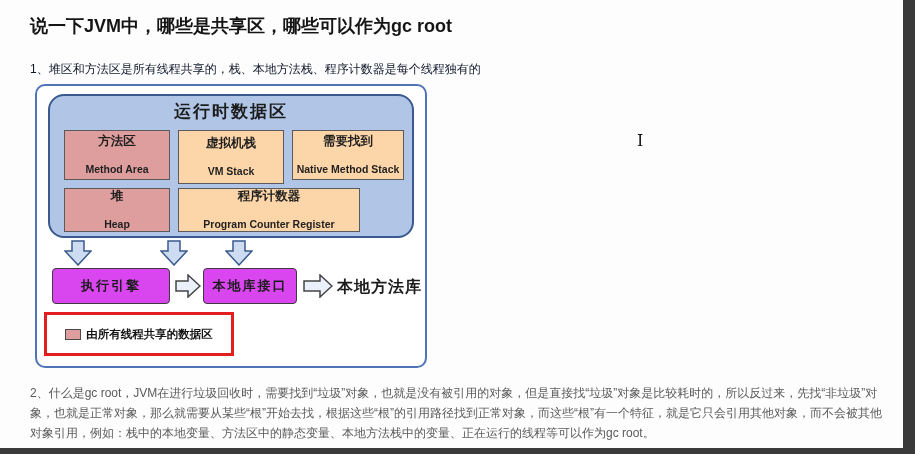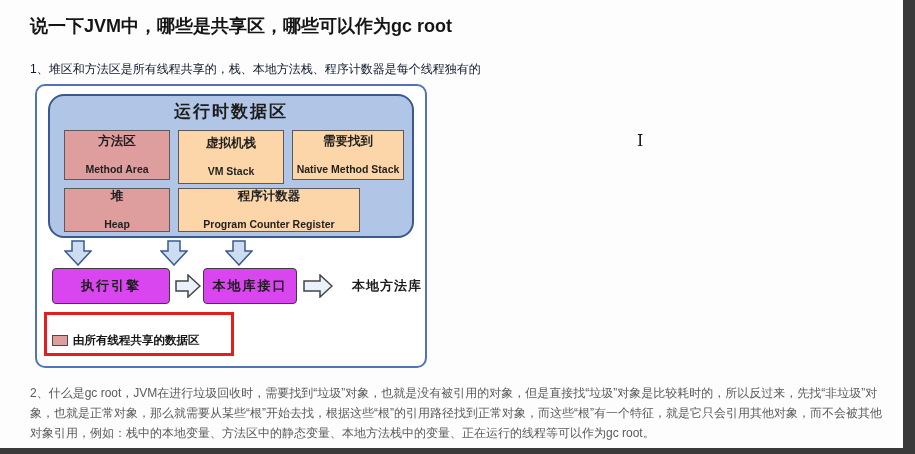--- a/index.html
+++ b/index.html
@@ -75,32 +75,32 @@
     border: 1.5px solid #3c3c3c; border-radius: 4px;
     display: flex; align-items: center; justify-content: center;
     font-size: 13px; font-weight: bold; color: #1c1c1c;
     letter-spacing: 2px;
   }
   .engine-box    { left: 15px;  width: 118px; }
   .interface-box { left: 166px; width: 94px; }
   .right-arrow   { position: absolute; top: 188px; }
   .ra1 { left: 138px; }  .ra2 { left: 266px; }
   .native-lib-label {
-    position: absolute; left: 315px; top: 191px;
-    font-size: 13px; font-weight: bold; color: #1c1c1c;
+    position: absolute; left: 300px; top: 191px;
+    font-size: 16px; font-weight: bold; color: #1c1c1c;
     letter-spacing: 1px;
   }
 
   .legend {
     position: absolute; left: 7px; top: 226px;
     width: 190px; height: 44px;
     border: 3px solid #e41e1e;
     background: #ffffff;
     padding: 18px 5px;
-    display: flex; flex-direction: column; justify-content: space-around;
+    display: flex; flex-direction: row; justify-content: space-around;
   }
   .legend-row { display: flex; align-items: center; gap: 5px; }
   .legend-swatch {
     width: 16px; height: 11px;
     border: 1px solid #4a4a4a;
     flex: 0 0 auto;
   }
   .legend-label { font-size: 11.5px; font-weight: bold; color: #141414; }
 
   .text-cursor {

